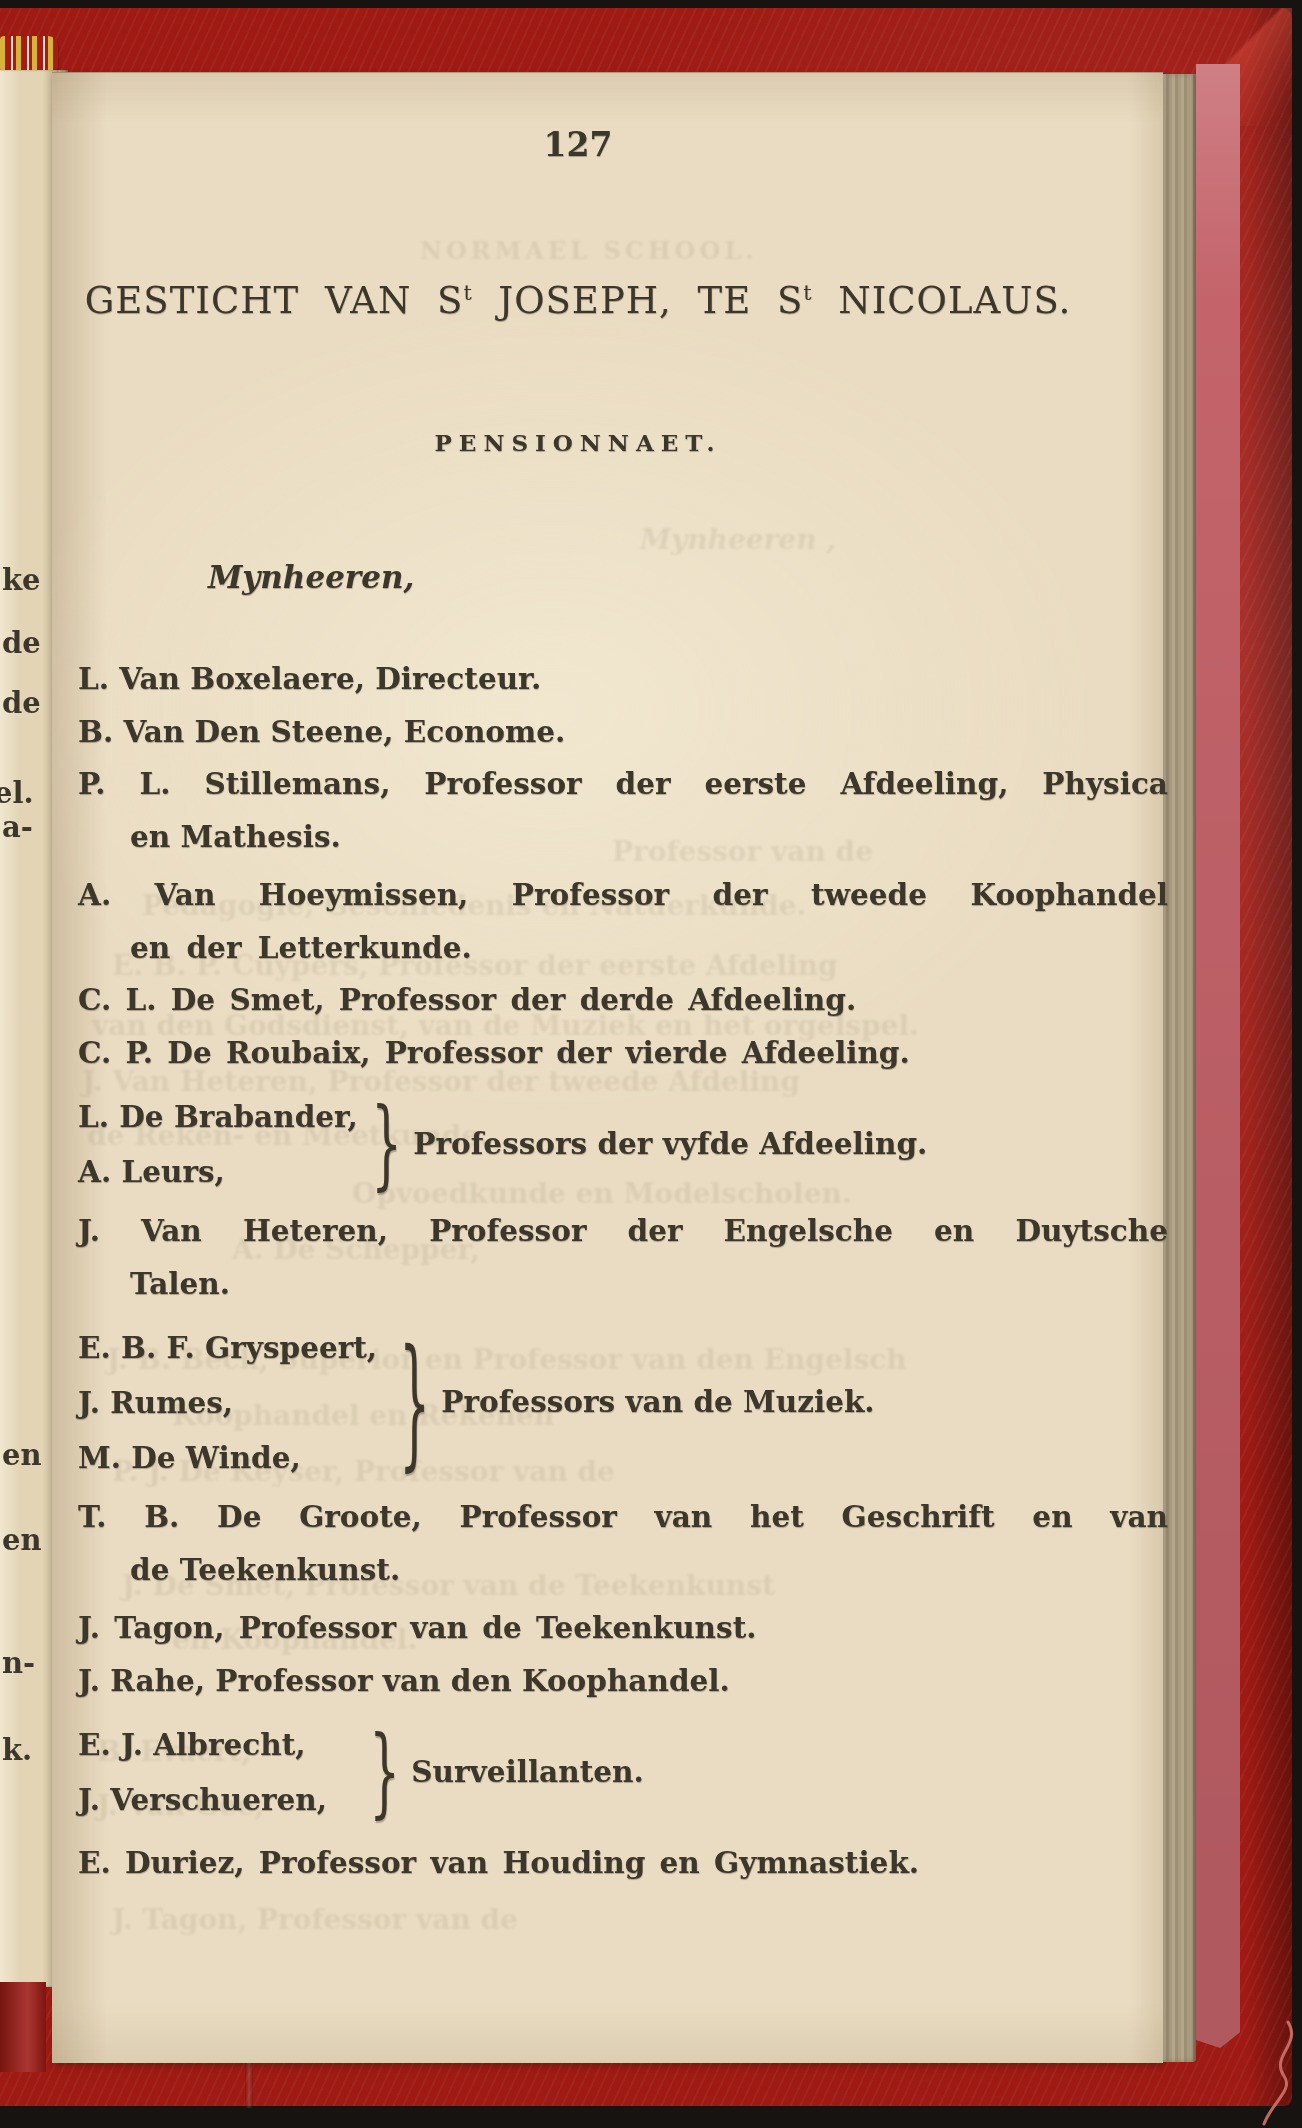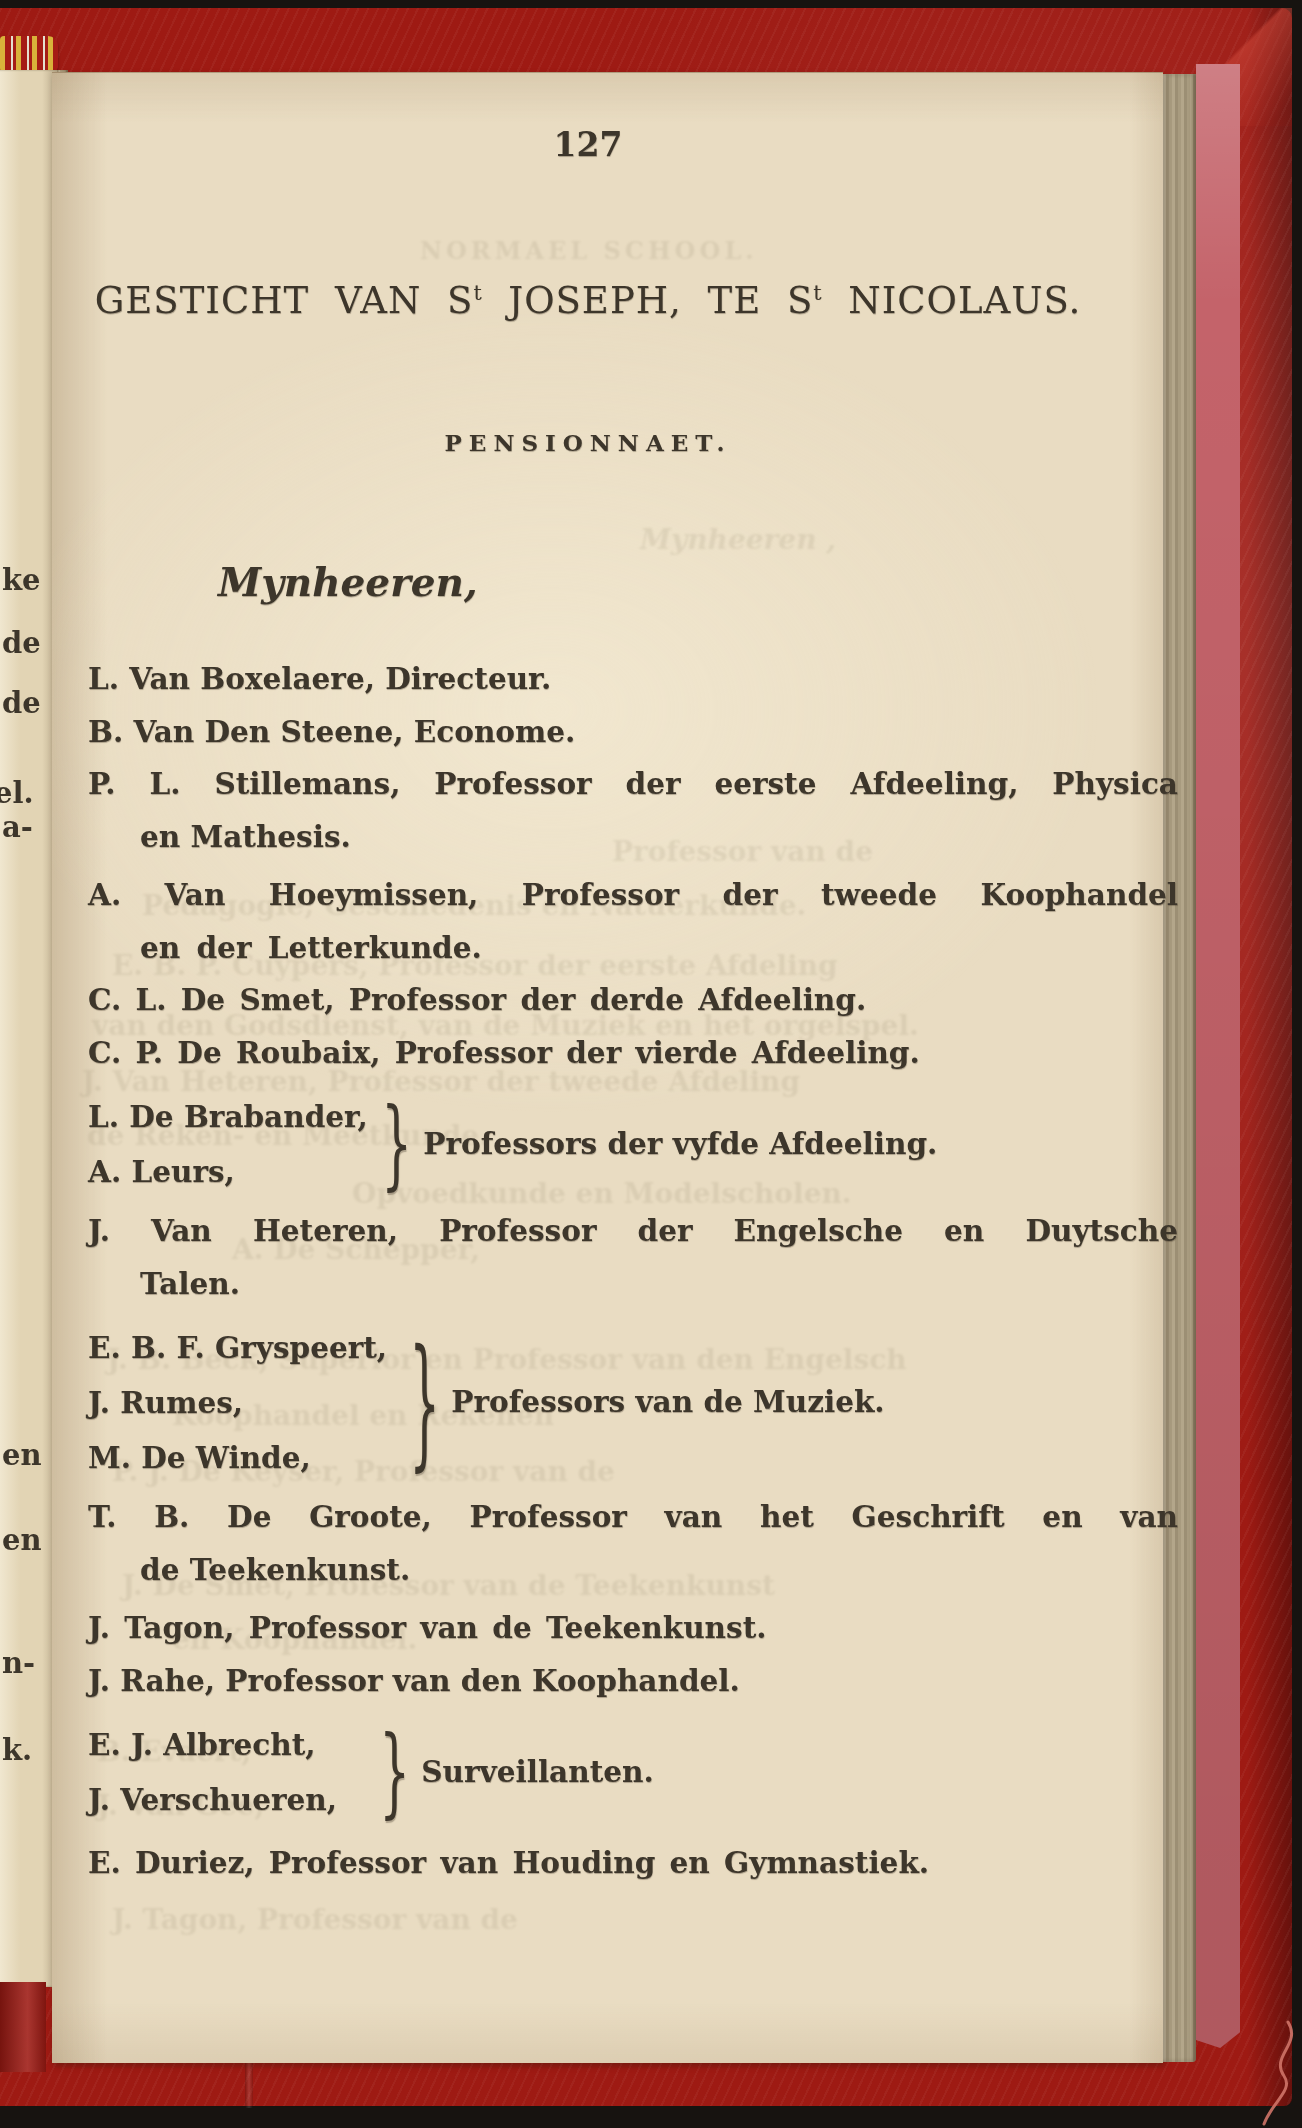--- a/index.html
+++ b/index.html
@@ -45,30 +45,30 @@
   
   .page{position:absolute;left:52px;top:72px;width:1111px;height:1990px;background-color:#e9dcc2;
         background-image:
           radial-gradient(ellipse 760px 560px at 45% 32%, rgba(248,240,218,.55), rgba(248,240,218,0) 72%),
           linear-gradient(90deg, rgba(130,100,60,.26), rgba(130,100,60,0) 5%),
           linear-gradient(270deg, rgba(130,100,60,.16), rgba(130,100,60,0) 3%),
           linear-gradient(180deg, rgba(130,100,60,.14), rgba(130,100,60,0) 2.5%),
           linear-gradient(0deg, rgba(130,100,60,.12), rgba(130,100,60,0) 3%);
         border-top:1px solid rgba(110,85,50,.4);
         box-shadow:2px 3px 6px rgba(40,25,10,.35);}
-  .ink{color:#3d362b;text-shadow:0.4px 0.6px 0.7px rgba(62,52,36,.35);margin-left:10px;}
+  .ink{color:#3d362b;text-shadow:0.4px 0.6px 0.7px rgba(62,52,36,.35);}
 
   .pageno{position:absolute;left:26px;top:52px;width:1000px;text-align:center;
           font-size:33px;font-weight:700;}
   .doc-title{position:absolute;left:26px;top:206px;width:1000px;text-align:center;
           font-size:37px;font-weight:400;letter-spacing:1px;word-spacing:13px;white-space:nowrap;}
   .doc-title sup{font-size:0.55em;vertical-align:super;}
   .section-heading{position:absolute;left:26px;top:356px;width:1000px;text-align:center;
           font-size:23px;font-weight:700;letter-spacing:7px;}
-  .salutation{position:absolute;left:156px;top:486px;font-size:39px;font-weight:700;font-style:italic;}
+  .salutation{position:absolute;left:156px;top:486px;font-size:31px;font-weight:700;font-style:italic;}
 
   
   .roster{position:absolute;left:26px;top:580px;width:1090px;font-size:29.5px;font-weight:700;
           line-height:52.5px;}
   .entry{padding-left:52px;text-indent:-52px;}
   .just{text-align:justify;text-align-last:justify;}
   .ws-sm{word-spacing:4px;}
   .mt6{margin-top:6px;} .mt10{margin-top:10px;}
   .group{display:flex;align-items:center;padding:0;text-indent:0;}
   .group .names{flex:0 0 auto;}

